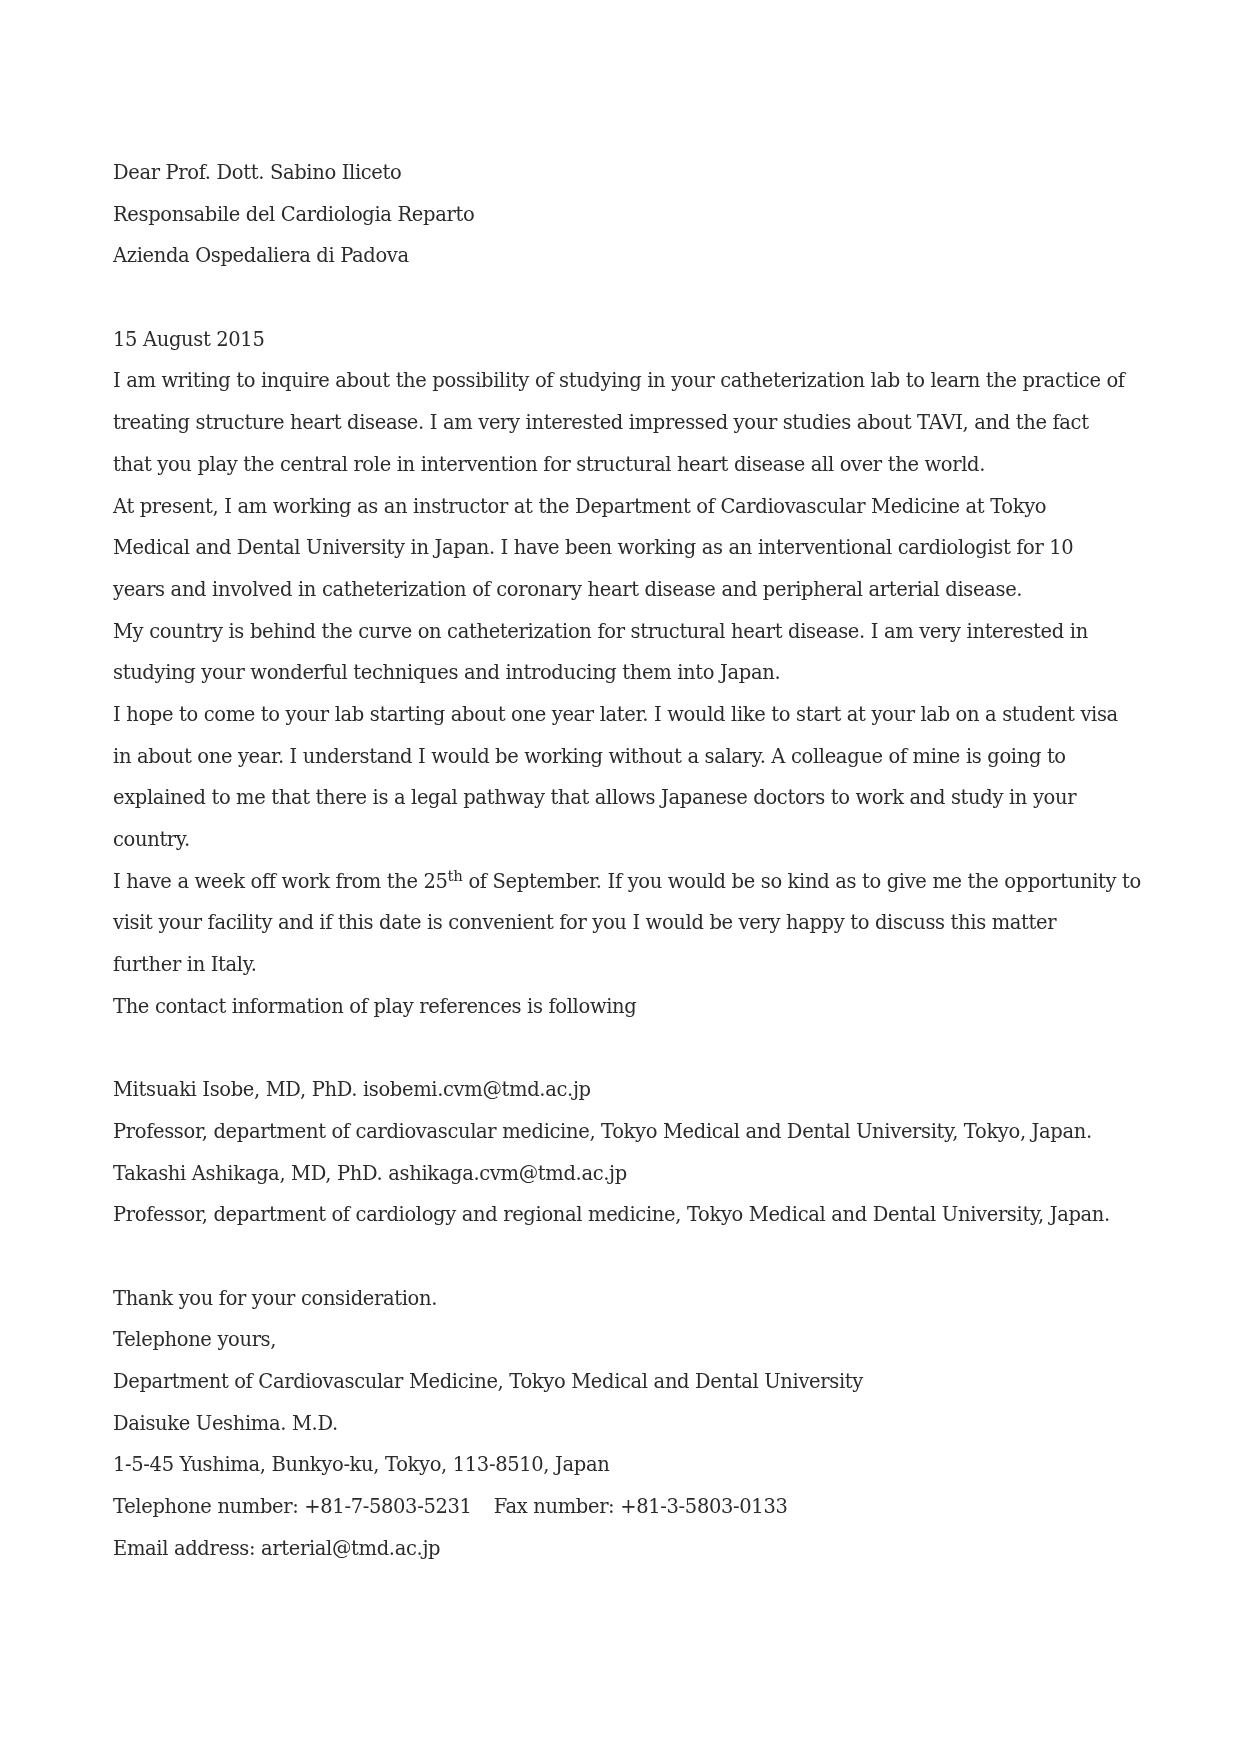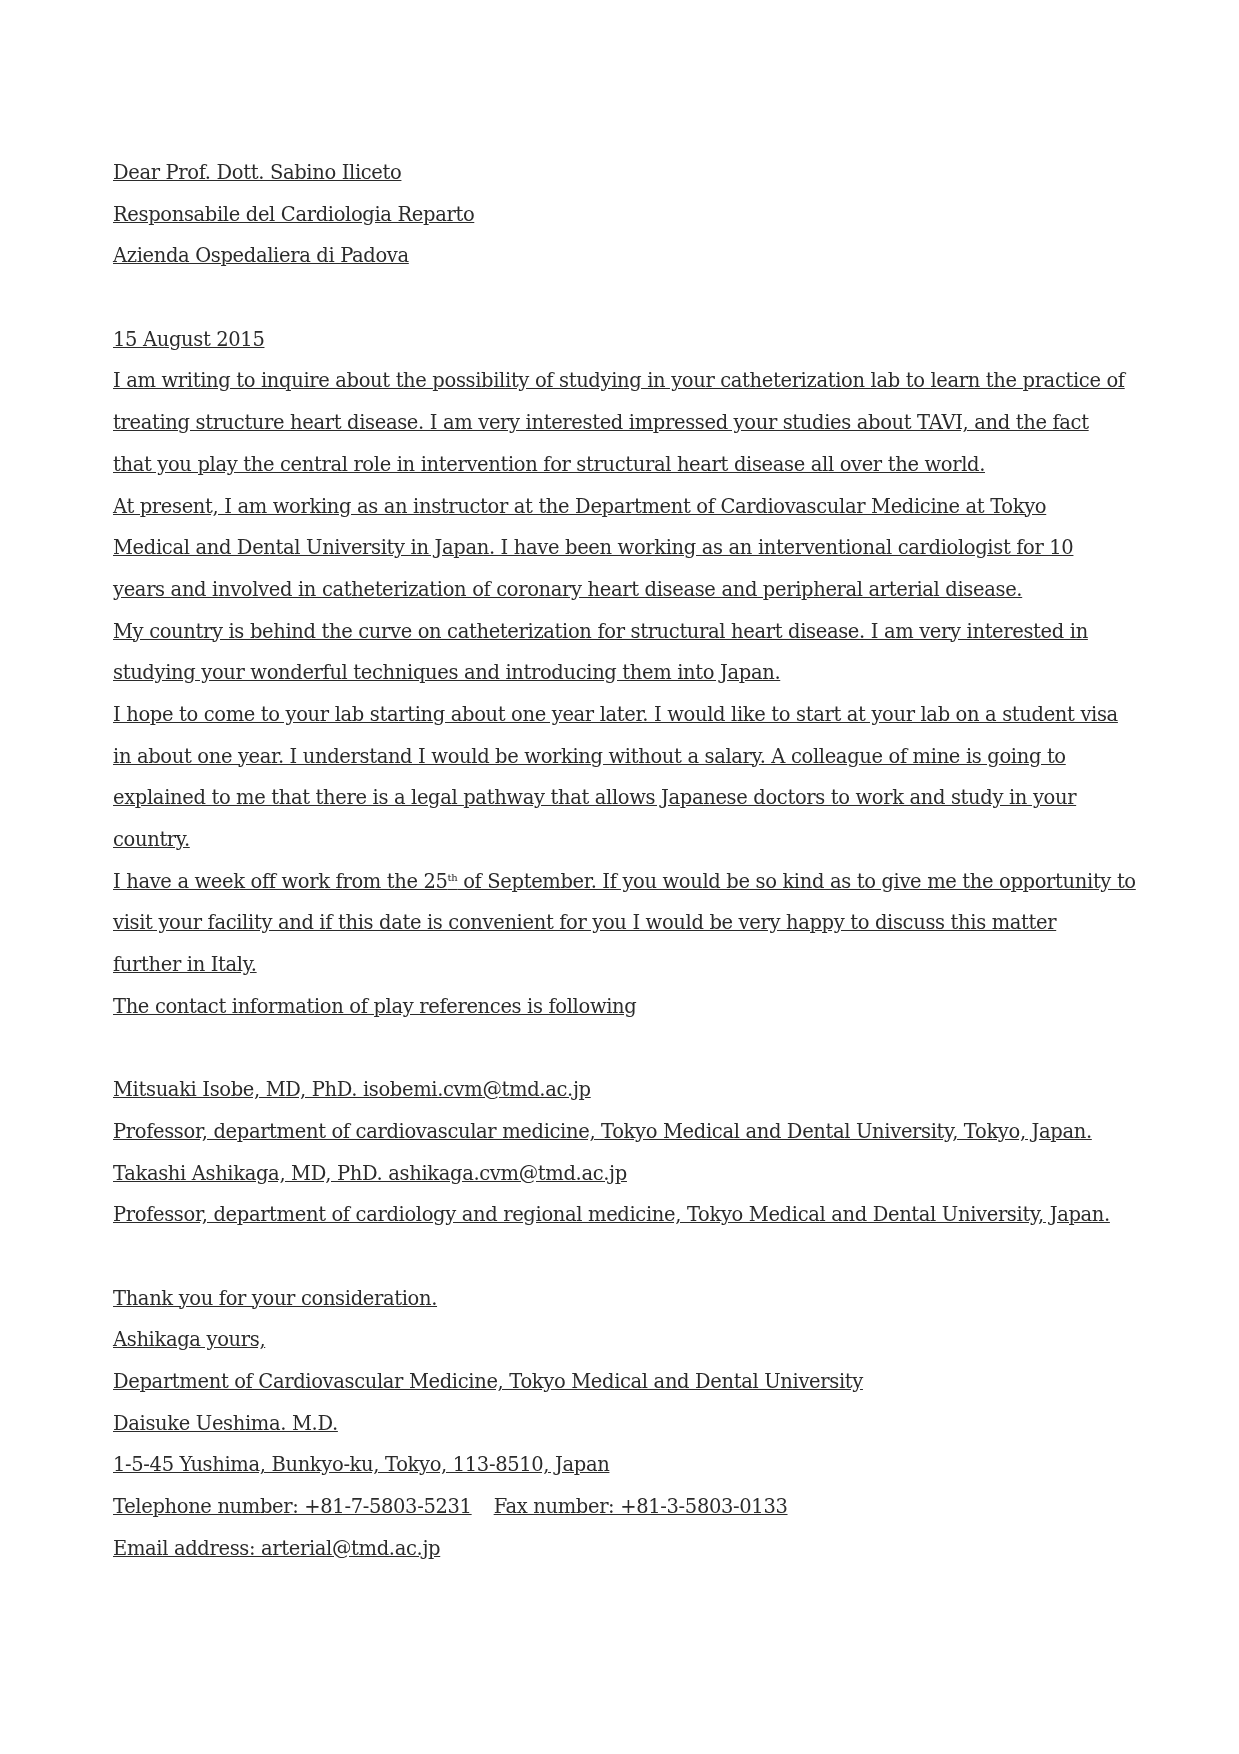--- a/index.html
+++ b/index.html
@@ -8,23 +8,23 @@
     position: absolute;
     left: 113px;
     top: 152px;
     width: 1020px;
     font-family: "DejaVu Serif", "Liberation Serif", serif;
     font-size: 19.5px;
     line-height: 41.7px;
     color: #2b2b2b;
     letter-spacing: -0.35px;
   }
-  .line { white-space: nowrap; height: 41.7px; text-decoration: underline; }
+  .line { white-space: nowrap; height: 41.7px; }
   .blank { height: 41.7px; }
-  sup { font-size: 10px; line-height: 0; vertical-align: 7px; }
+  sup { font-size: 15px; line-height: 0; vertical-align: 7px; }
   .gap { display: inline-block; width: 22px; }
 </style>
 </head>
 <body>
 
 <div class="page">
   <div class="line">Dear Prof. Dott. Sabino Iliceto</div>
   <div class="line">Responsabile del Cardiologia Reparto</div>
   <div class="line">Azienda Ospedaliera di Padova</div>
   <div class="blank"></div>
@@ -67,20 +67,20 @@
     <div class="line">Mitsuaki Isobe, MD, PhD. isobemi.cvm@tmd.ac.jp</div>
     <div class="line">Professor, department of cardiovascular medicine, Tokyo Medical and Dental University, Tokyo, Japan.</div>
     <div class="line">Takashi Ashikaga, MD, PhD. ashikaga.cvm@tmd.ac.jp</div>
     <div class="line">Professor, department of cardiology and regional medicine, Tokyo Medical and Dental University, Japan.</div>
   </div>
 
   <div class="blank"></div>
 
   <div>
     <div class="line">Thank you for your consideration.</div>
-    <div class="line">Ashikaga yours,</div>
+    <div class="line">Telephone yours,</div>
     <div class="line">Department of Cardiovascular Medicine, Tokyo Medical and Dental University</div>
     <div class="line">Daisuke Ueshima. M.D.</div>
     <div class="line">1-5-45 Yushima, Bunkyo-ku, Tokyo, 113-8510, Japan</div>
     <div class="line"><span>Telephone number: +81-7-5803-5231</span><span class="gap"></span><span>Fax number: +81-3-5803-0133</span></div>
     <div class="line">Email address: arterial@tmd.ac.jp</div>
   </div>
 </div>
 
 </body></html>

